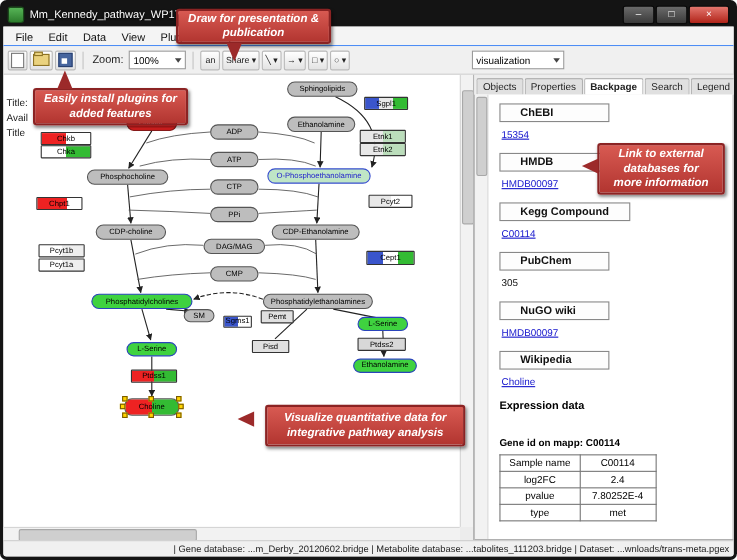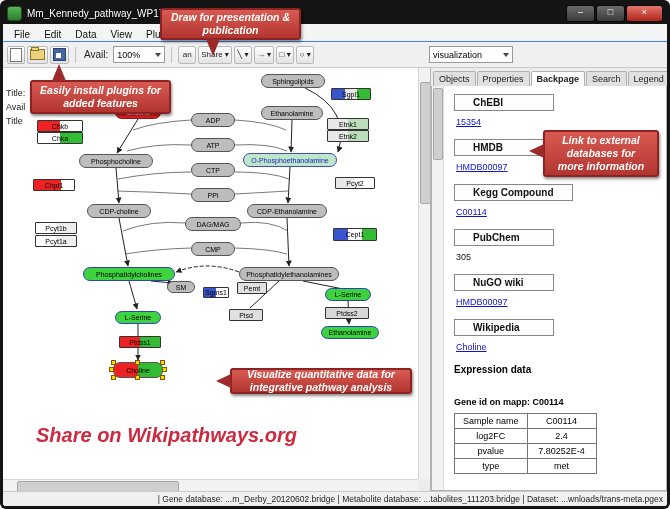--- a/index.html
+++ b/index.html
@@ -71,21 +71,21 @@
   .statusbar{height:15px;background:#f0f0f0;border-top:1px solid #c9c9c9;font-size:8.5px;color:#222;display:flex;align-items:center;padding:0 4px;white-space:nowrap;overflow:hidden;box-sizing:border-box;justify-content:flex-end;}
   
   .callout{position:absolute;background:linear-gradient(#d85a52,#b23530);border:2px solid #8b2323;border-radius:3px;color:#fff;font-weight:bold;font-style:italic;font-size:10.5px;text-align:center;display:flex;align-items:center;justify-content:center;padding:3px 8px;box-sizing:border-box;box-shadow:1px 2px 3px rgba(0,0,0,0.45);line-height:1.25;}
   .pointer{position:absolute;width:0;height:0;}
   .c1{left:160px;top:8px;width:141px;height:32px;}
   .c1p{left:206px;top:39px;border-left:7px solid transparent;border-right:7px solid transparent;border-top:17px solid #9c2a2a;}
   .c2{left:30px;top:80px;width:141px;height:34px;}
   .c2p{left:52px;top:64px;border-left:7px solid transparent;border-right:7px solid transparent;border-bottom:17px solid #9c2a2a;}
   .c3{left:543px;top:130px;width:116px;height:47px;}
   .c3p{left:529px;top:144px;border-top:7px solid transparent;border-bottom:7px solid transparent;border-right:15px solid #9c2a2a;}
-  .c4{left:230px;top:368px;width:182px;height:26px;}
+  .c4{left:241px;top:368px;width:182px;height:38px;}
   .c4p{left:216px;top:374px;border-top:7px solid transparent;border-bottom:7px solid transparent;border-right:15px solid #9c2a2a;}
   .share{position:absolute;left:36px;top:424px;font-size:20px;font-weight:bold;font-style:italic;color:#cc2b3f;}
 </style>
 </head>
 <body>
 
 <div class="frame">
 
   <div class="titlebar">
     <span class="app-icon"></span>
@@ -114,21 +114,21 @@
             <span class="icon-new"></span>
           </span>
           <span class="tool-btn">
             <span class="icon-open"></span>
           </span>
           <span class="tool-btn">
             <span class="icon-save"></span>
           </span>
         </span>
       <span class="tb-sep"></span>
-      <span class="tb-label">Avail:</span>
+      <span class="tb-label">Zoom:</span>
       <span class="combo">
           <span>100%</span>
           <i class="caret"></i>
         </span>
       <span class="tb-sep"></span>
       <span class="tb-group">
           <span class="tool-btn">an</span>
           <span class="tool-btn">Share ▾</span>
           <span class="tool-btn">╲ ▾</span>
           <span class="tool-btn">→ ▾</span>
@@ -357,15 +357,14 @@
   </div>
 
   <div class="callout c1">Draw for presentation &amp; publication</div>
   <div class="pointer c1p"></div>
   <div class="callout c2">Easily install plugins for added features</div>
   <div class="pointer c2p"></div>
   <div class="callout c3">Link to external databases for more information</div>
   <div class="pointer c3p"></div>
   <div class="callout c4">Visualize quantitative data for integrative pathway analysis</div>
   <div class="pointer c4p"></div>
-  <div class="share">Share on Wikipathways.org</div>
 
 </div>
 
 </body></html>

